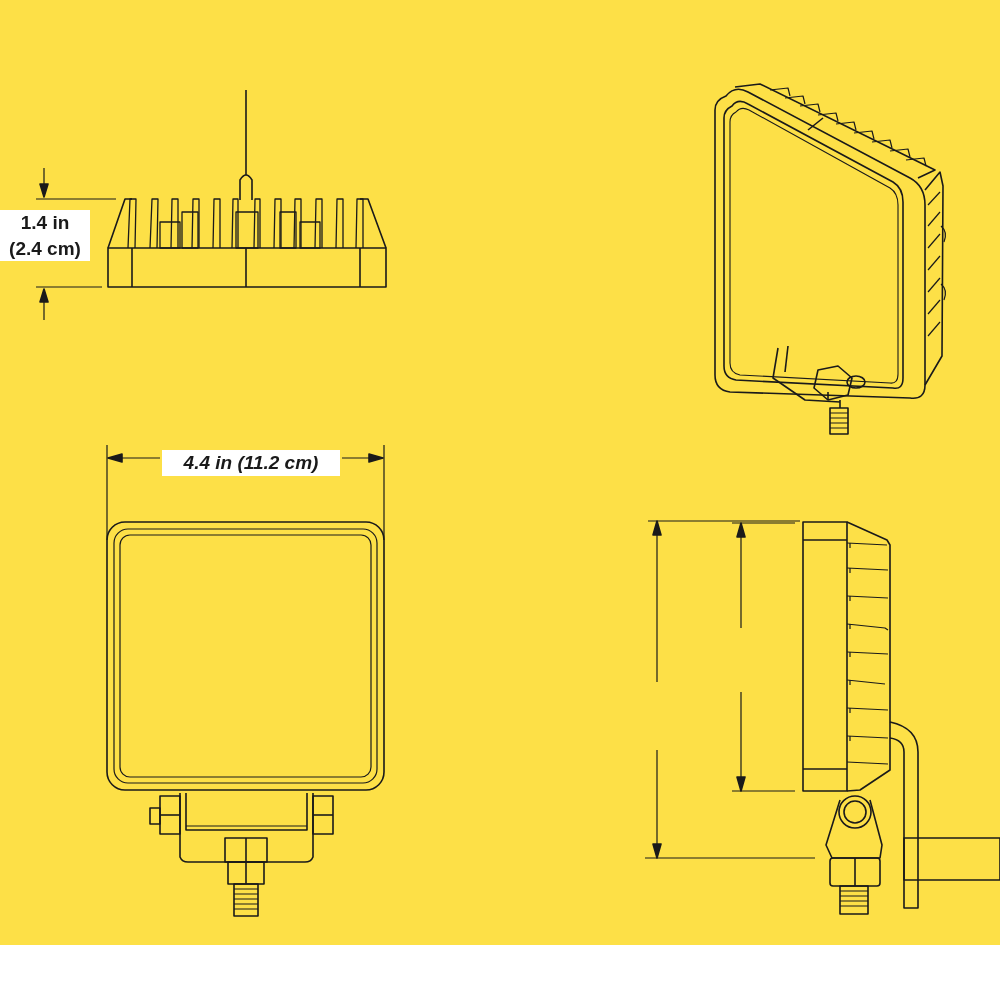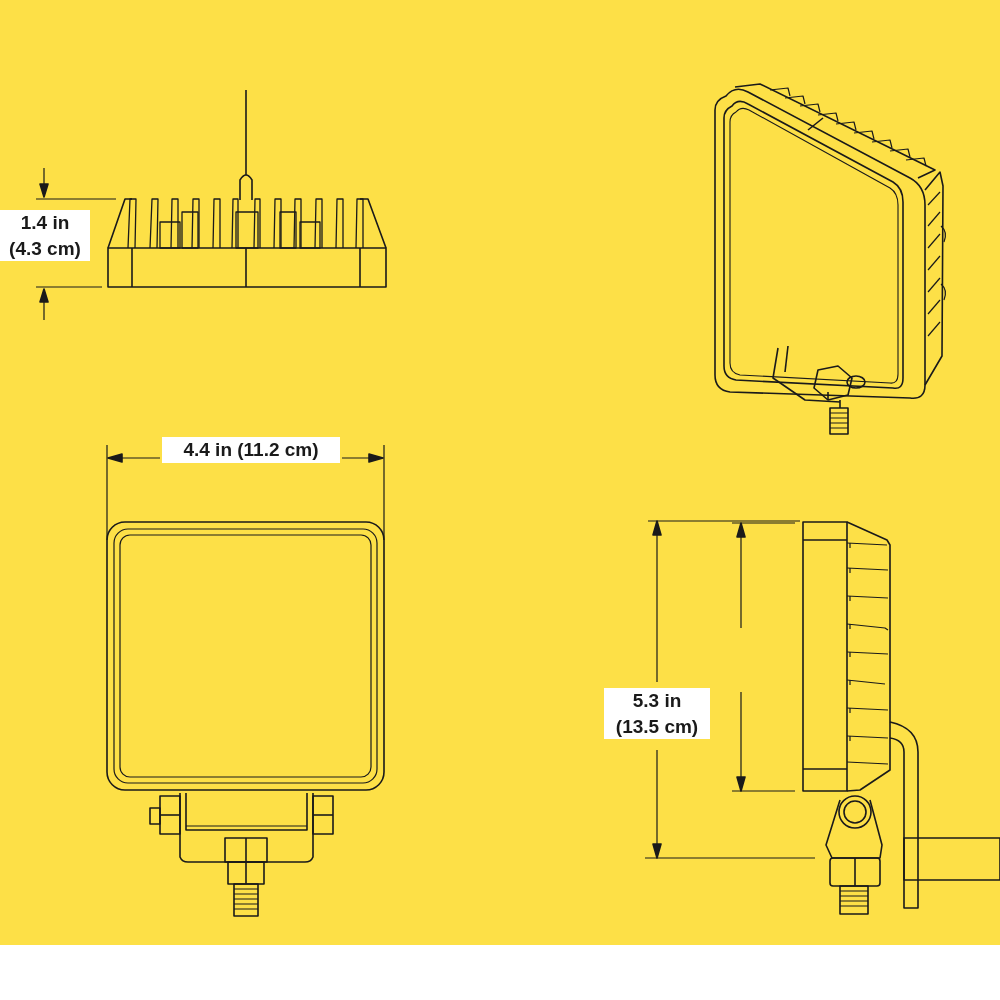--- a/index.html
+++ b/index.html
@@ -201,25 +201,21 @@
           <line x1="840" y1="891" x2="868" y2="891"></line>
           <line x1="840" y1="896" x2="868" y2="896"></line>
           <line x1="840" y1="901" x2="868" y2="901"></line>
           <line x1="840" y1="906" x2="868" y2="906"></line>
         </g>
   </g>
 </svg>
 
 <div class="dim-label" style="left:0; top:210px; width:90px;">
   <div>1.4 in</div>
-  <div>(4.3 cm)</div>
+  <div>(2.4 cm)</div>
 </div>
 
-<div class="dim-label" style="left:162px; top:437px; width:178px; line-height:26px;">
+<div class="dim-label" style="left:162px; top:450px; width:178px; line-height:26px;font-style:italic;">
   <span>4.4 in (11.2 cm)</span>
 </div>
 
 
-<div class="dim-label" style="left:604px; top:688px; width:106px;">
-  <div>5.3 in</div>
-  <div>(13.5 cm)</div>
 </div>
-</div>
 
 </body></html>

